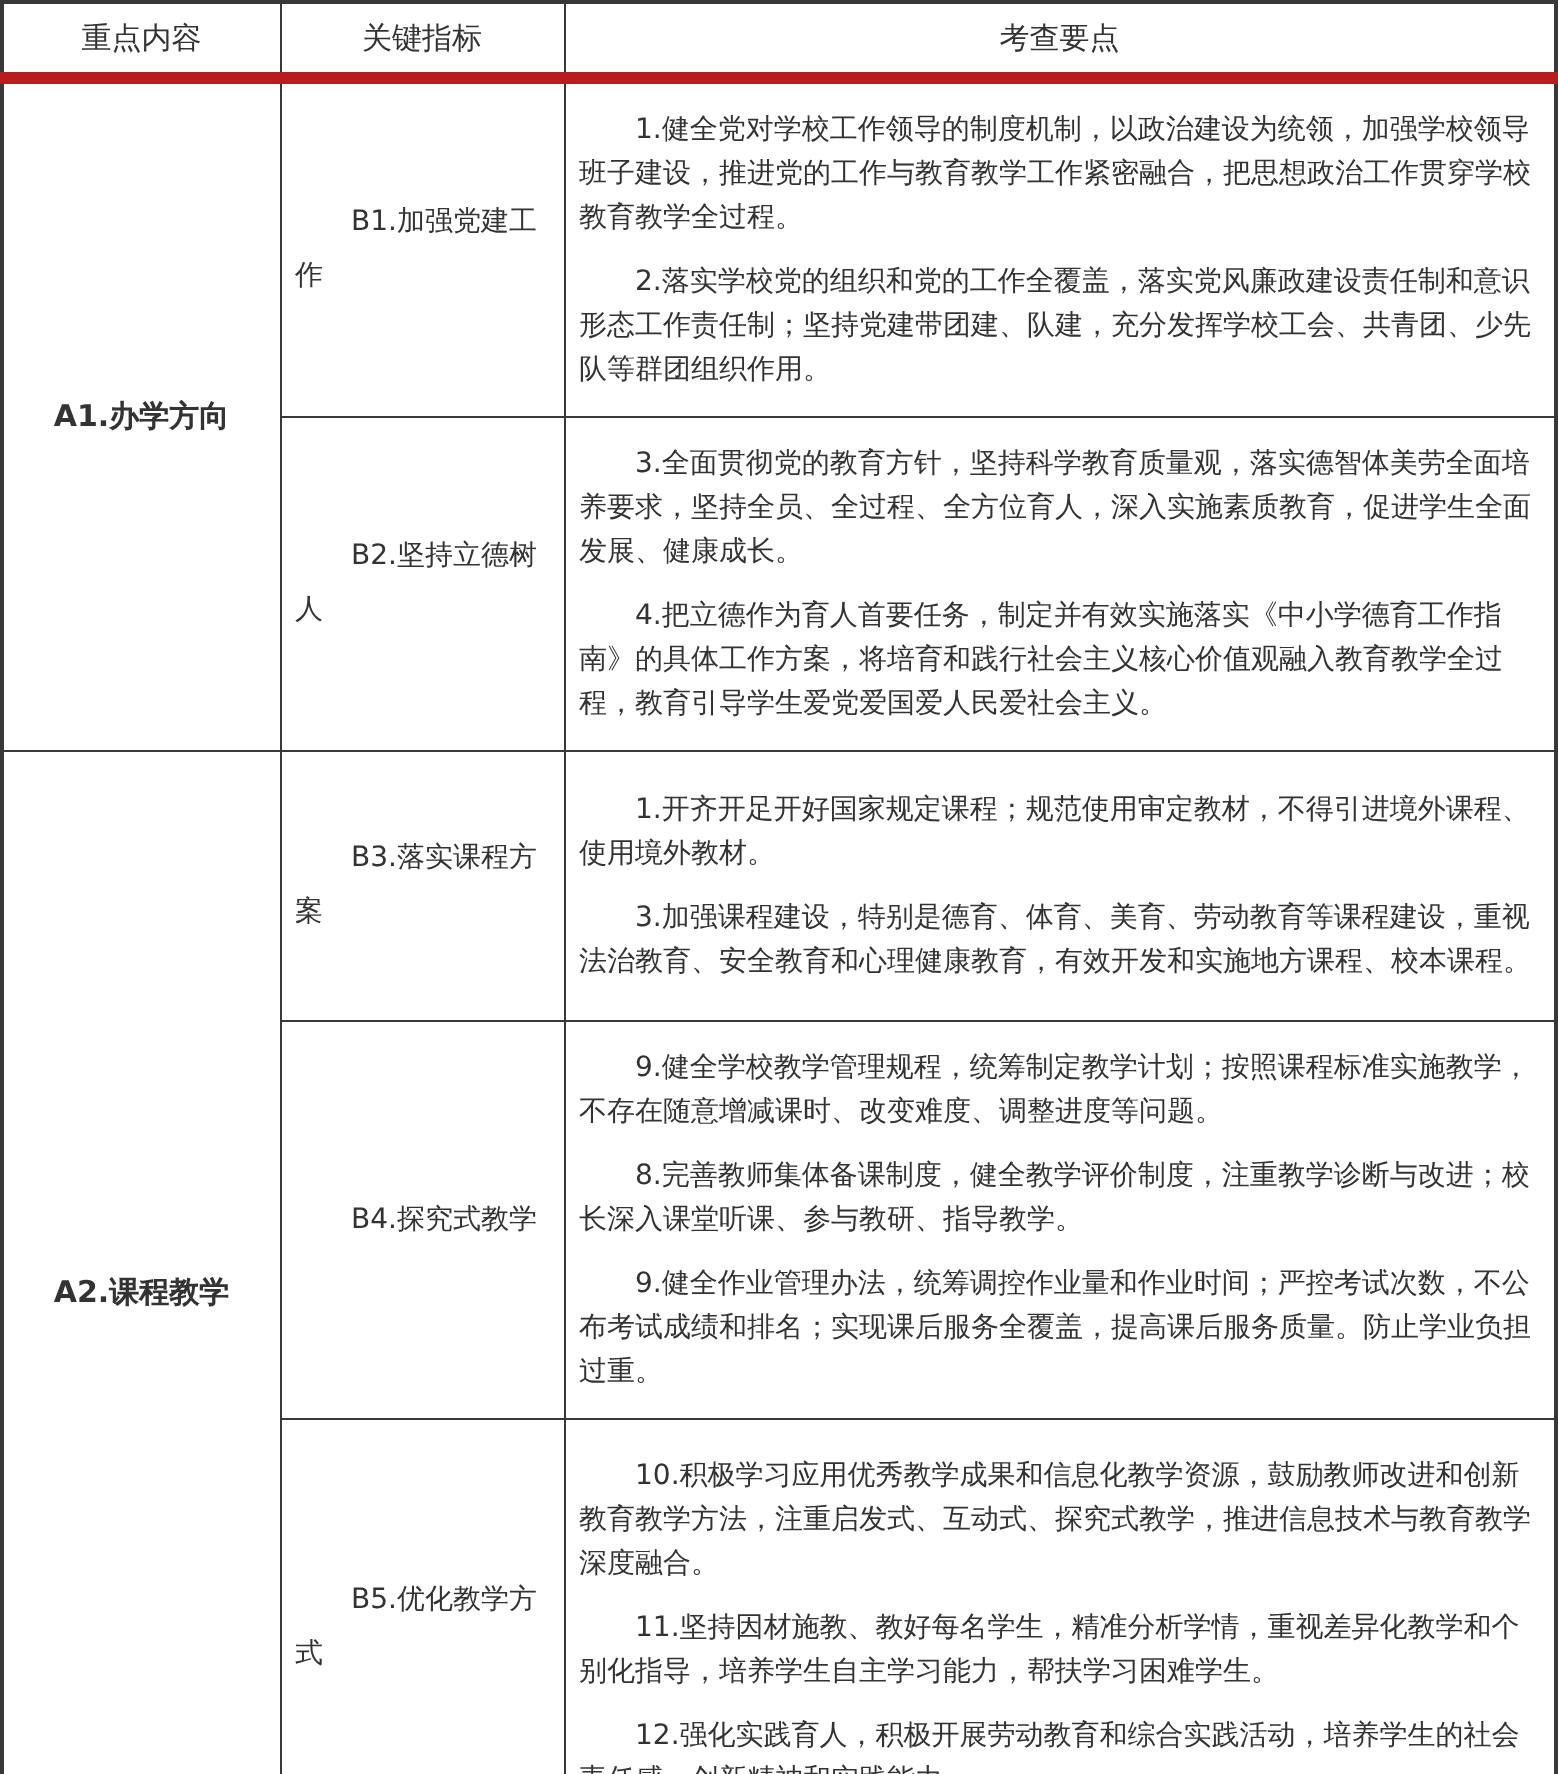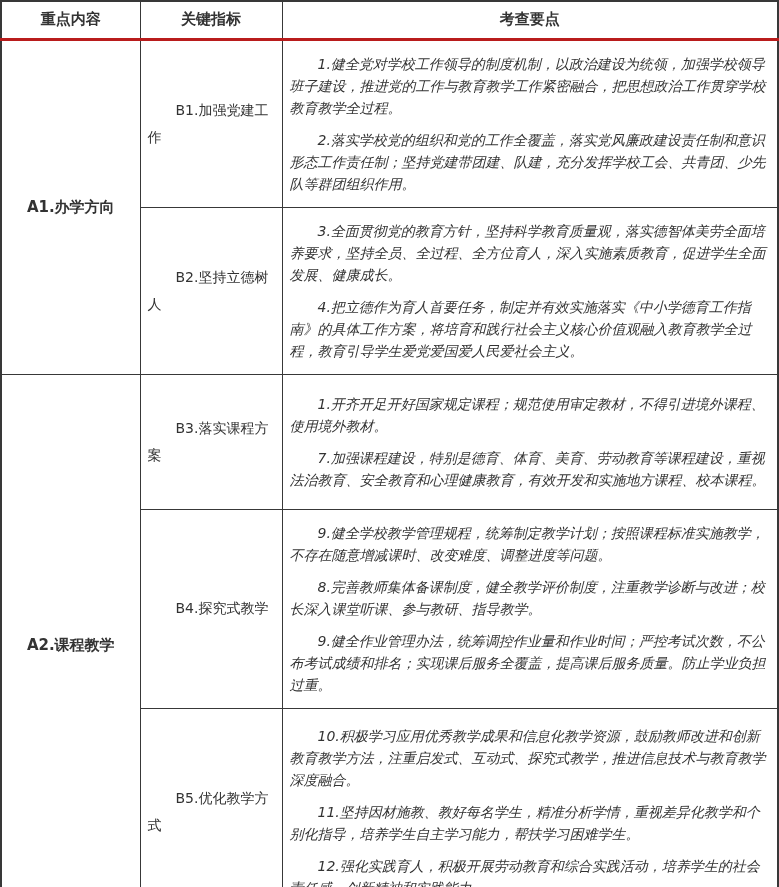--- a/index.html
+++ b/index.html
@@ -28,41 +28,41 @@
     box-sizing: border-box;
     font-size: 14px;
   }
   tr.hrow { height: 38px; }
   tr.r-b1 { height: 154px; }
   tr.r-b2 { height: 158px; }
   tr.r-b3 { height: 135px; }
   tr.r-b4 { height: 190px; }
   tr.r-b5 { height: 209px; }
   th {
-    font-weight: bold;
+    font-weight: normal;
     text-align: center;
     font-size: 15px;
     color: #333333;
-    border-bottom: 3px solid #b91c1c;
+    border-bottom: 6px solid #b91c1c;
   }
   td.a-cell {
     font-weight: bold;
     text-align: center;
     font-size: 15px;
     padding: 0 4px;
     margin-left: 12px;
   }
   td.b-cell { padding: 0 7px; }
   td.b-cell p {
     margin: 0;
     text-indent: 2em;
     line-height: 27px;
     text-align: left;
   }
-  td.p-cell { padding: 2px 7px; font-style: italic; }
+  td.p-cell { padding: 2px 7px; }
   td.p-cell p {
     margin: 10px 0;
     text-indent: 2em;
     line-height: 22px;
     text-align: left;
   }
 </style>
 </head>
 <body>
 
@@ -105,21 +105,21 @@
 
       <tr class="r-b3">
         <td class="a-cell" rowspan="3">
           <span>A2.课程教学</span>
         </td>
         <td class="b-cell">
           <p>B3.落实课程方案</p>
         </td>
         <td class="p-cell">
           <p>1.开齐开足开好国家规定课程；规范使用审定教材，不得引进境外课程、使用境外教材。</p>
-          <p>7.加强课程建设，特别是德育、体育、美育、劳动教育等课程建设，重视法治教育、安全教育和心理健康教育，有效开发和实施地方课程、校本课程。</p>
+          <p>3.加强课程建设，特别是德育、体育、美育、劳动教育等课程建设，重视法治教育、安全教育和心理健康教育，有效开发和实施地方课程、校本课程。</p>
         </td>
       </tr>
 
       <tr class="r-b4">
         <td class="b-cell">
           <p>B4.探究式教学</p>
         </td>
         <td class="p-cell">
           <p>9.健全学校教学管理规程，统筹制定教学计划；按照课程标准实施教学，不存在随意增减课时、改变难度、调整进度等问题。</p>
           <p>8.完善教师集体备课制度，健全教学评价制度，注重教学诊断与改进；校长深入课堂听课、参与教研、指导教学。</p>

